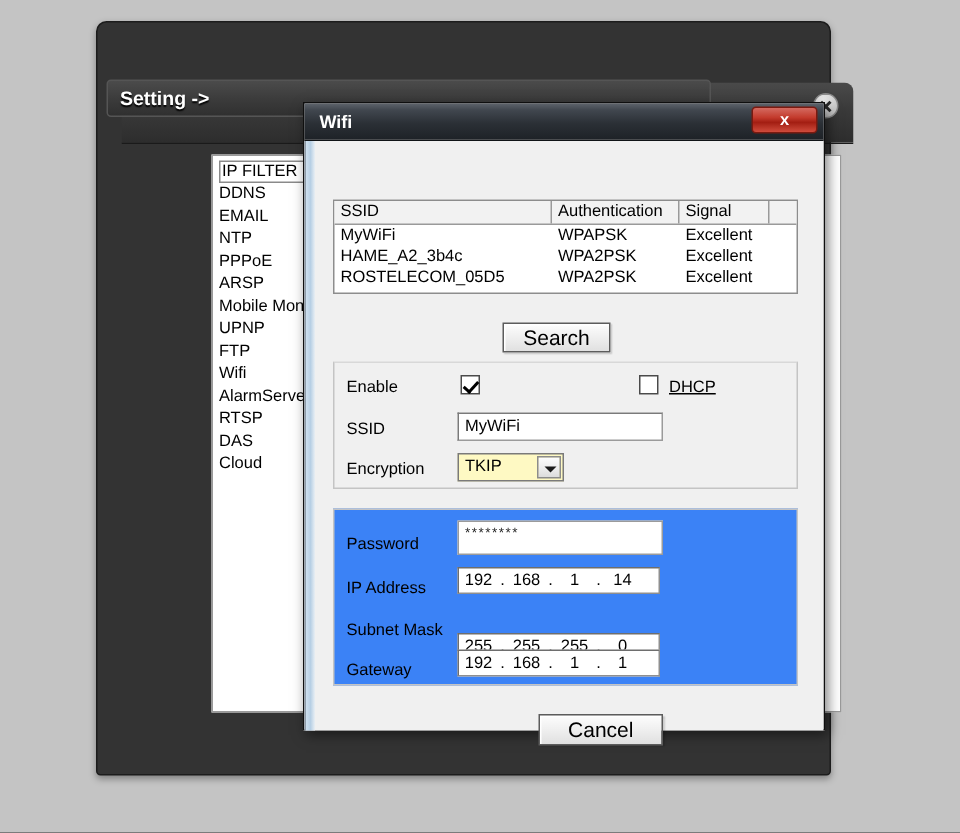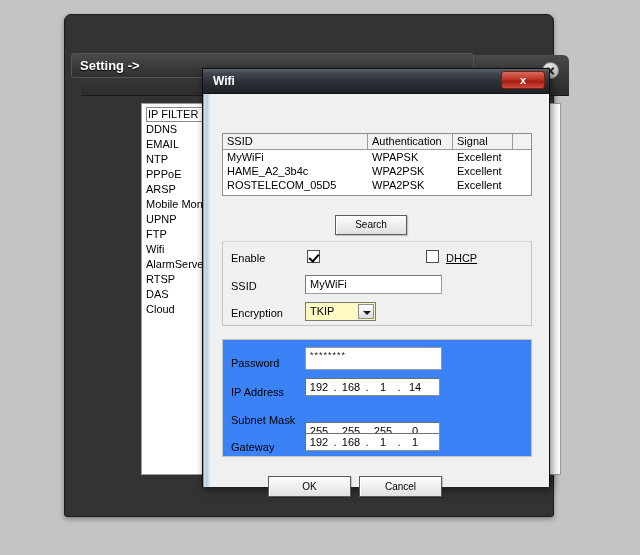--- a/index.html
+++ b/index.html
@@ -258,21 +258,21 @@
     box-sizing: border-box;
     overflow: hidden;
     white-space: nowrap;
   }
 
   
   .btn {
     background: linear-gradient(to bottom, #fdfdfd 0%, #efefef 50%, #e0e0e0 100%);
     border: 1px solid #5c5c5c;
     box-sizing: border-box;
-    font-size: 10px;
+    font-size: 14px;
     color: #000;
     text-align: center;
     cursor: pointer;
     box-shadow: inset 1px 1px 0 #ffffff, 1px 1px 1px rgba(0,0,0,0.18);
   }
   .search-btn {
     position: absolute;
     left: 131px;
     top: 121px;
     width: 72px;
@@ -560,17 +560,16 @@
           <div class="ip-oct">192</div>
           <div class="ip-dot">.</div>
           <div class="ip-oct">168</div>
           <div class="ip-dot">.</div>
           <div class="ip-oct">1</div>
           <div class="ip-dot">.</div>
           <div class="ip-oct">1</div>
         </div>
       </div>
 
-      <div class="btn ok-btn">OK</div>
       <div class="btn cancel-btn">Cancel</div>
     </div>
   </div>
 </div>
 
 </body></html>

